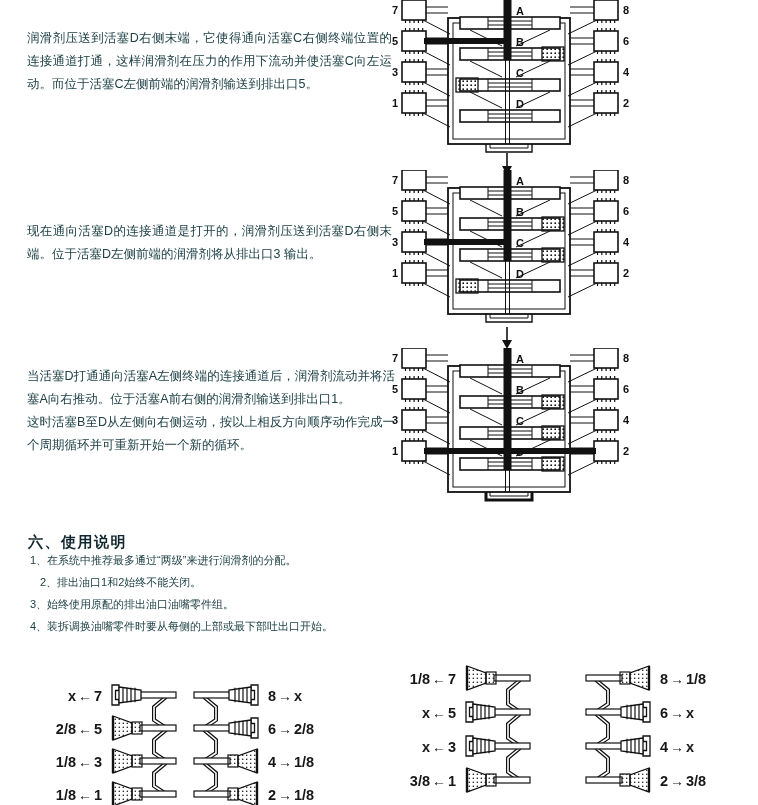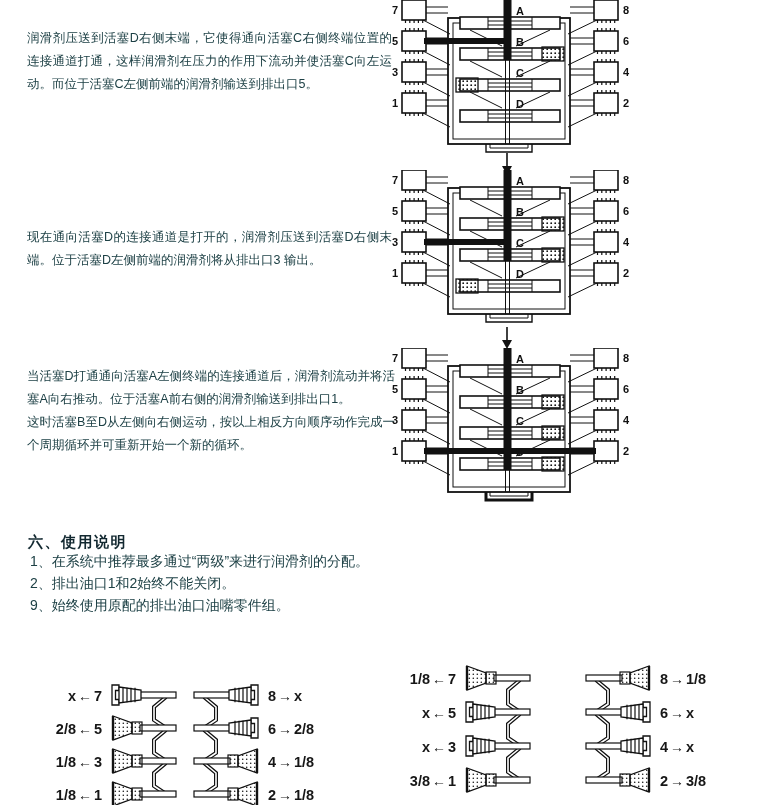--- a/index.html
+++ b/index.html
@@ -1,47 +1,48 @@
 <!DOCTYPE html>
 <html lang="zh"><head>
 <meta charset="utf-8">
 <style>
   *{margin:0;padding:0;box-sizing:border-box}
   html,body{background:#fff}
   body{font-family:"Liberation Sans","DejaVu Sans",sans-serif}
   .page{position:relative;width:758px;height:805px;background:#fff;overflow:hidden}
   .body-text{position:absolute;font-size:12.5px;line-height:23px;color:#1d4045;white-space:pre-line;text-align:justify}
   .section-heading{position:absolute;font-size:15px;font-weight:bold;color:#122830;letter-spacing:1.5px}
-  .list-item{position:absolute;font-size:14px;color:#1d4045;white-space:nowrap}
+  .list-item{position:absolute;font-size:11px;color:#1d4045;white-space:nowrap}
   .dist{position:absolute;left:390px}
   .arrow-wrap{position:absolute}
   .pnum{font-family:"Liberation Sans",sans-serif;font-size:11px;font-weight:bold;fill:#111}
   .stg{font-family:"Liberation Sans",sans-serif;font-size:11px;font-weight:bold;fill:#111}
   .fit-col{position:absolute}
   .fit-label{position:absolute;display:flex;align-items:center;height:20px;font-size:14.5px;font-weight:bold;color:#161616}
   .fit-label .v{display:inline-block}
   .fit-label .arr{display:inline-block;width:18px;text-align:center;font-size:14px}
 </style>
 </head>
 <body>
 
 <div class="page">
 
   <p class="body-text" style="left:27px;top:27px;width:365px">润滑剂压送到活塞D右侧末端，它使得通向活塞C右侧终端位置的连接通道打通，这样润滑剂在压力的作用下流动并使活塞C向左运动。而位于活塞C左侧前端的润滑剂输送到排出口5。</p>
 
-  <p class="body-text" style="left:27px;top:226px;width:365px">现在通向活塞D的连接通道是打开的，润滑剂压送到活塞D右侧末端。位于活塞D左侧前端的润滑剂将从排出口3 输出。</p>
+  <p class="body-text" style="left:27px;top:220px;width:365px">现在通向活塞D的连接通道是打开的，润滑剂压送到活塞D右侧末端。位于活塞D左侧前端的润滑剂将从排出口3 输出。</p>
 
   <p class="body-text" style="left:27px;top:365px;width:368px">当活塞D打通通向活塞A左侧终端的连接通道后，润滑剂流动并将活塞A向右推动。位于活塞A前右侧的润滑剂输送到排出口1。
 这时活塞B至D从左侧向右侧运动，按以上相反方向顺序动作完成一个周期循环并可重新开始一个新的循环。</p>
 
   <h3 class="section-heading" style="left:28px;top:533px">六、使用说明</h3>
 
   <p class="list-item" style="left:30px;top:553px">1、在系统中推荐最多通过“两级”来进行润滑剂的分配。</p>
-  <p class="list-item" style="left:30px;top:575px">2、排出油口1和2始终不能关闭。</p>
-  <p class="list-item" style="left:30px;top:597px">9、始终使用原配的排出油口油嘴零件组。</p>
+  <p class="list-item" style="left:40px;top:575px">2、排出油口1和2始终不能关闭。</p>
+  <p class="list-item" style="left:30px;top:597px">3、始终使用原配的排出油口油嘴零件组。</p>
+  <p class="list-item" style="left:30px;top:619px">4、装拆调换油嘴零件时要从每侧的上部或最下部吐出口开始。</p>
 
   <div id="diagrams">
       <div class="dist" style="top: 0px;"><svg viewBox="0 0 240 156" width="240" height="156">
           <defs>
             <pattern id="st0" width="4" height="4" patternUnits="userSpaceOnUse">
               <circle cx="1.2" cy="1.2" r="0.9" fill="#111111"></circle>
             </pattern>
           </defs>
           <rect x="58" y="18" width="122" height="126" fill="none" stroke="#111111" stroke-width="1.8"></rect>
           <rect x="63" y="23" width="112" height="116" fill="none" stroke="#111111" stroke-width="1"></rect>

